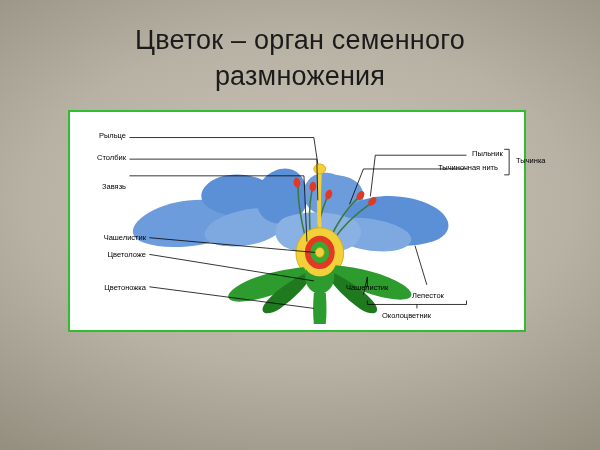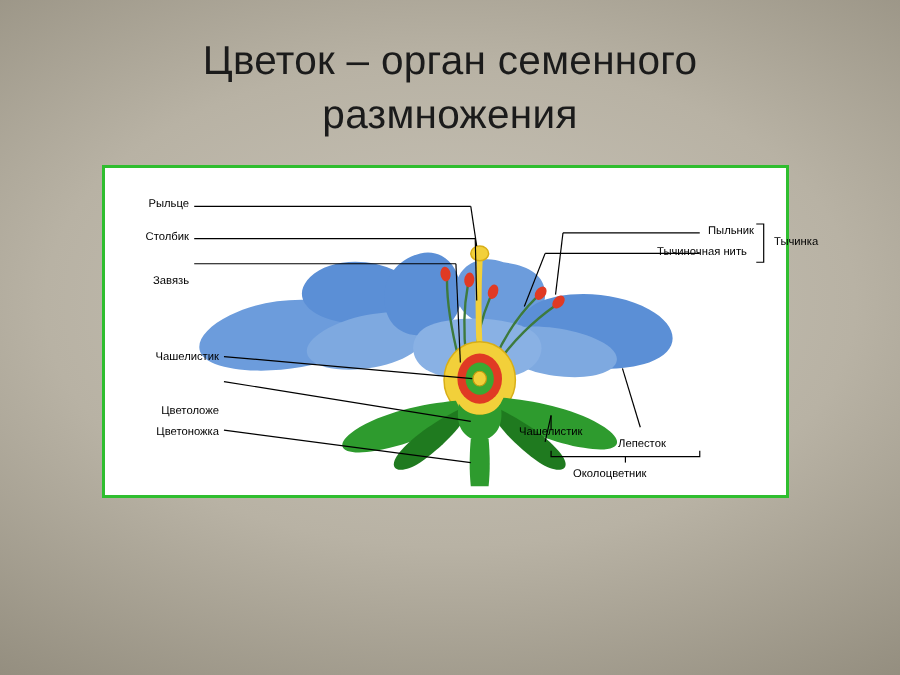--- a/index.html
+++ b/index.html
@@ -146,21 +146,21 @@
         <line x1="360" y1="176" x2="348" y2="136"></line>
         <path d="M300,192 L300,196 L400,196 L400,192"></path>
         <line x1="350" y1="196" x2="350" y2="200"></line>
       </g>
     </svg>
 
     <div class="lbl r" style="left:10px; top:20px; width:46px;">Рыльце</div>
     <div class="lbl r" style="left:10px; top:42px; width:46px;">Столбик</div>
     <div class="lbl r" style="left:10px; top:59px; width:46px;margin-top:12px;">Завязь</div>
     <div class="lbl r" style="left:4px; top:122px; width:72px;">Чашелистик</div>
-    <div class="lbl r" style="left:4px; top:139px; width:72px;margin-top:19px;">Цветоложе</div>
+    <div class="lbl r" style="left:4px; top:139px; width:72px;">Цветоложе</div>
     <div class="lbl r" style="left:4px; top:172px; width:72px;">Цветоножка</div>
 
     <div class="lbl" style="left:402px; top:38px;">Пыльник</div>
     <div class="lbl" style="left:368px; top:52px;">Тычиночная нить</div>
     <div class="lbl" style="left:446px; top:45px;">Тычинка</div>
 
     <div class="lbl" style="left:276px; top:172px;">Чашелистик</div>
     <div class="lbl" style="left:342px; top:180px;text-align:center;">Лепесток</div>
     <div class="lbl" style="left:312px; top:200px;">Околоцветник</div>
 

